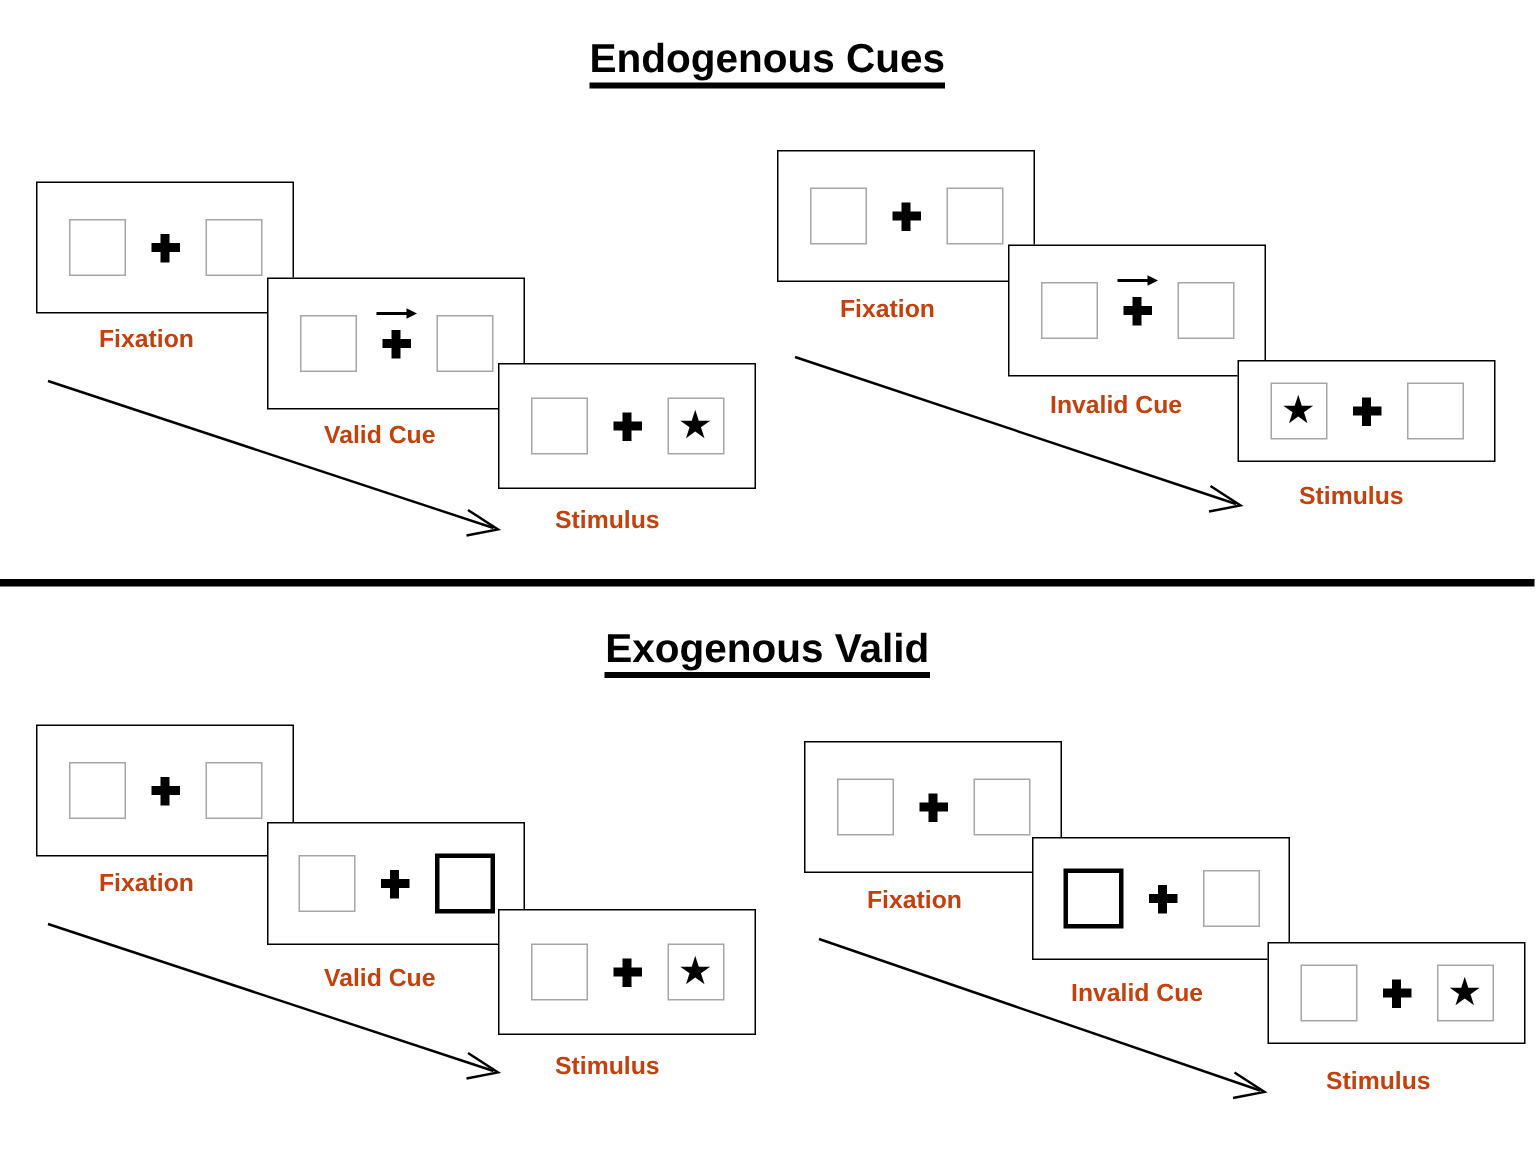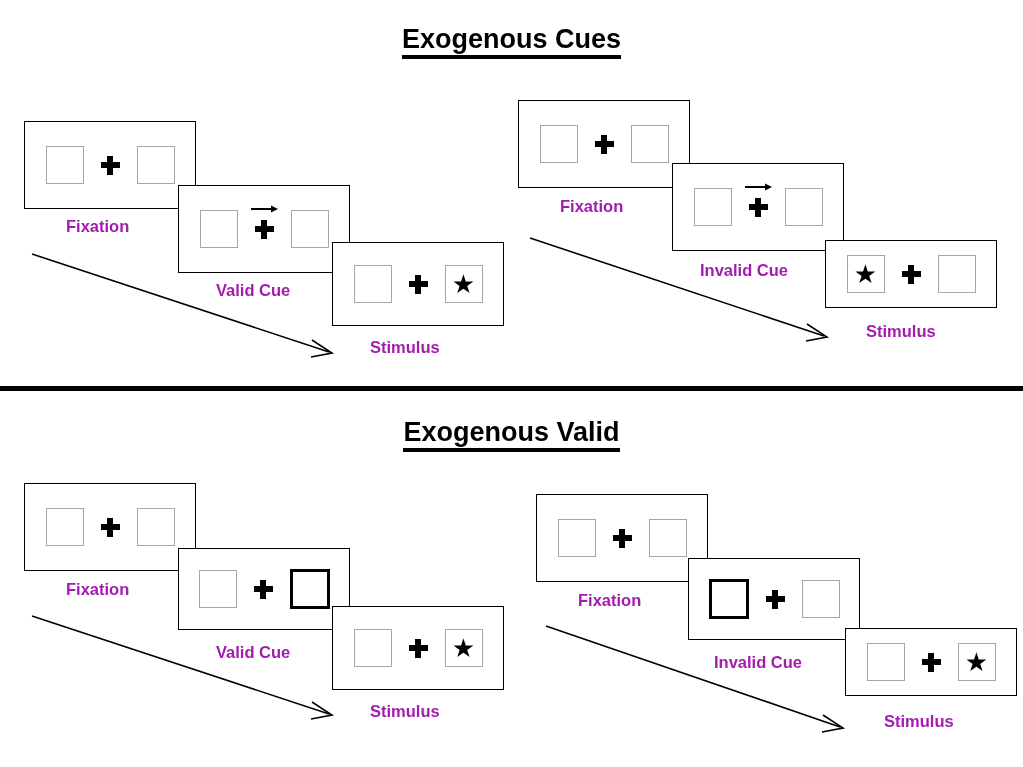--- a/index.html
+++ b/index.html
@@ -107,38 +107,38 @@
     transform:translateX(-50%);
     width:30px;height:12px;
     pointer-events:none;
   }
 
   
   .caption{
     position:absolute;
     font-weight:bold;
     font-size:16.5px;
-    color:#a21caf;
+    color:#c2410c;
     white-space:nowrap;
   }
 
   
   .time-arrow{
     position:absolute;
     overflow:visible;
     pointer-events:none;
   }
 </style>
 </head>
 <body>
 
 <div class="stage">
 
   <div class="section-title" style="top:24px;">
-    <span>Exogenous Cues</span>
+    <span>Endogenous Cues</span>
   </div>
 
   <svg class="time-arrow" style="left:24px;top:240px;width:330px;height:130px;">
     <line x1="8" y1="14" x2="305" y2="112" stroke="#000" stroke-width="1.6"></line>
     <polyline points="288,100 308,113 287,117" fill="none" stroke="#000" stroke-width="1.6"></polyline>
   </svg>
 
   <div class="panel" style="left:24px;top:121px;width:172px;height:88px;">
     <div class="panel-inner">
       <div class="box" style="width:38px;height:38px;"></div>

